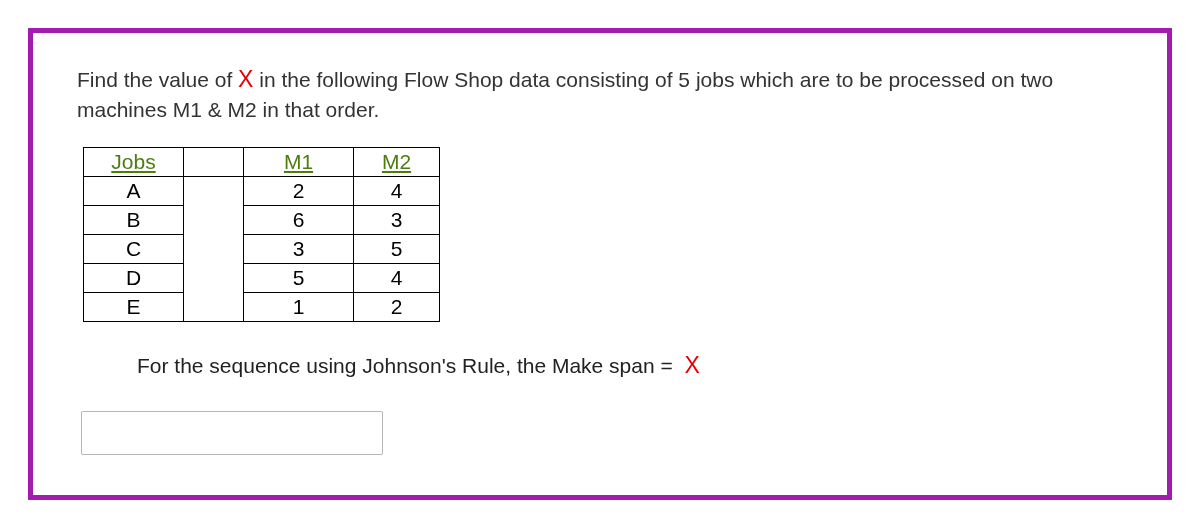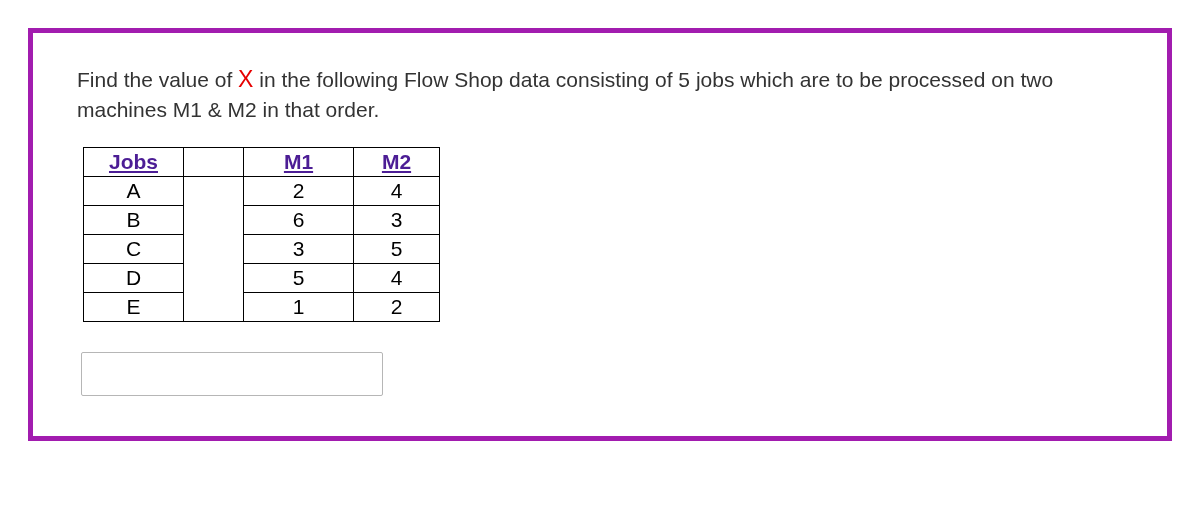--- a/index.html
+++ b/index.html
@@ -43,22 +43,22 @@
       font-size: 21px;
       font-weight: normal;
       padding: 2px 8px;
       height: 28px;
     }
     .data-table col.col-jobs { width: 100px; }
     .data-table col.col-gap { width: 60px; }
     .data-table col.col-m1 { width: 110px; }
     .data-table col.col-m2 { width: 86px; }
     .data-table .hdr {
-      color: #4c1d95;
-      font-weight: bold;
+      color: #4d7c0f;
+      font-weight: normal;
       text-decoration: underline;
     }
     .gap-cell-top {
       border-top: 1px solid #000;
       border-bottom: 1px solid #000;
       border-left: 1px solid #000;
       border-right: 1px solid #000;
     }
     .answer-line {
       margin-left: 60px;
@@ -129,17 +129,21 @@
         <td>4</td>
       </tr>
       <tr>
         <td>E</td>
         <td>1</td>
         <td>2</td>
       </tr>
     </tbody>
       </table>
 
+    <p class="answer-line">
+      <span>For the sequence using Johnson's Rule, the Make span =</span>
+      <span class="x-answer">X</span>
+    </p>
 
     <input type="text" class="input-box" value="" style="">
 
   </div>
 </div>
 
 </body></html>

